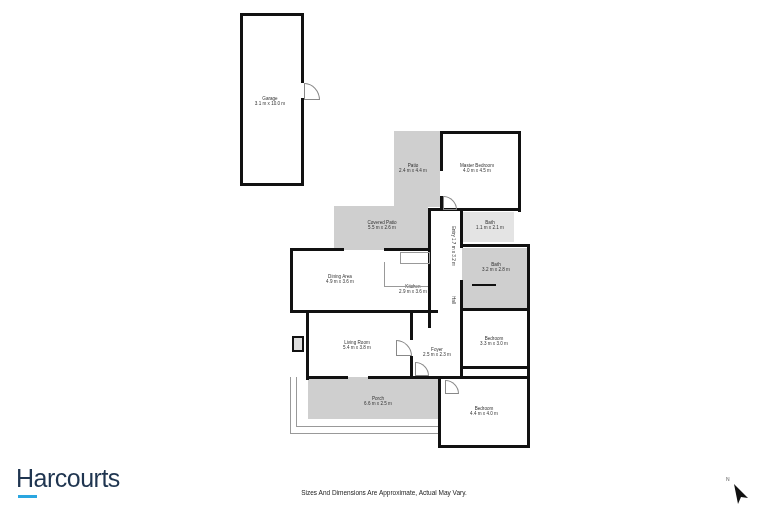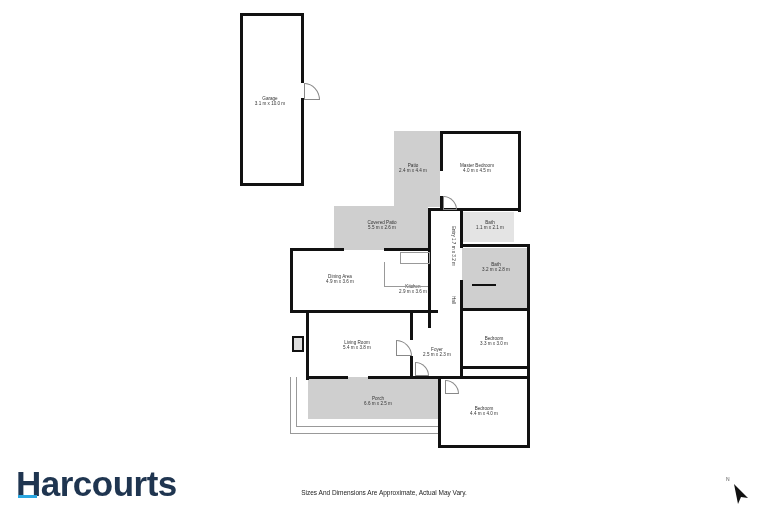--- a/index.html
+++ b/index.html
@@ -4,21 +4,21 @@
 <style>
   html,body{margin:0;padding:0;background:#fff;}
   body{width:768px;height:512px;position:relative;overflow:hidden;font-family:"Liberation Sans",sans-serif;}
   .abs{position:absolute;}
   .wall{position:absolute;background:#111;}
   .thin{position:absolute;background:#999;}
   .grey{position:absolute;background:#cfcfcf;}
   .lbl{position:absolute;font-size:4.6px;color:#333;text-align:center;line-height:5.4px;white-space:nowrap;transform:translateX(-50%);}
   .vlbl{position:absolute;font-size:4.6px;color:#333;white-space:nowrap;transform:rotate(90deg);transform-origin:left top;}
   .door{position:absolute;border:0.6px solid #888;border-radius:0 100% 0 0;background:transparent;}
-  #logo{position:absolute;left:16px;top:464px;font-size:35px;font-weight:bold;color:#1f3550;letter-spacing:-0.5px;}
+  #logo{position:absolute;left:16px;top:464px;font-size:25px;font-weight:normal;color:#1f3550;letter-spacing:-0.5px;}
   #logo-bar{position:absolute;left:18px;top:495px;width:19px;height:3px;background:#2aa6e0;}
   #disclaimer{position:absolute;left:0;width:768px;top:489px;text-align:center;font-size:6.5px;color:#222;}
 </style>
 </head>
 <body>
 
 <div>
   <div class="wall" style="left:240px;top:13px;width:64px;height:3px;"></div>
   <div class="wall" style="left:240px;top:183px;width:64px;height:3px;"></div>
   <div class="wall" style="left:240px;top:13px;width:3px;height:173px;"></div>

